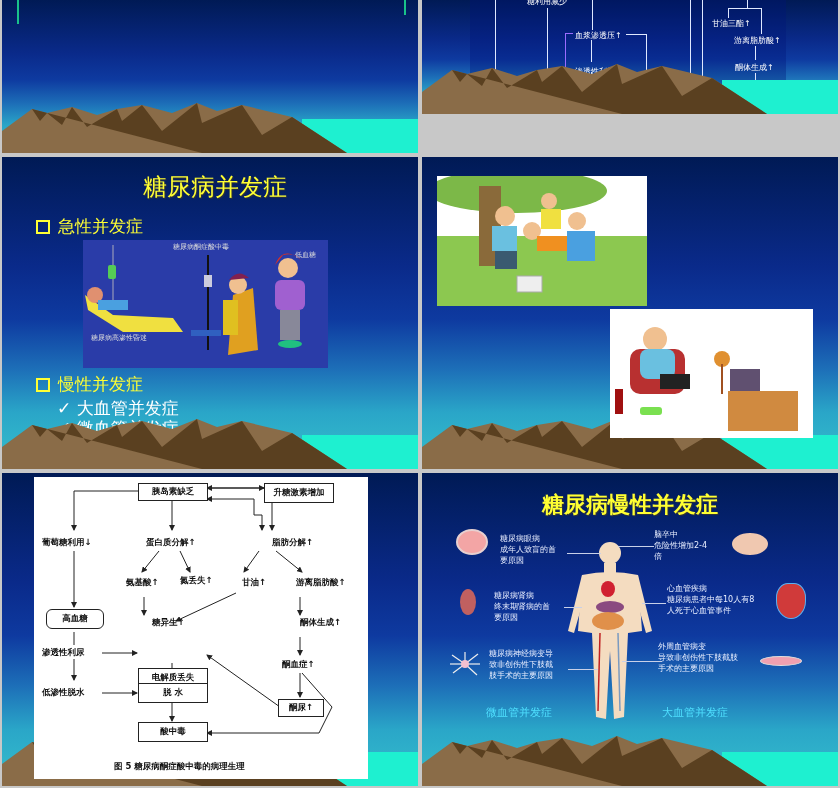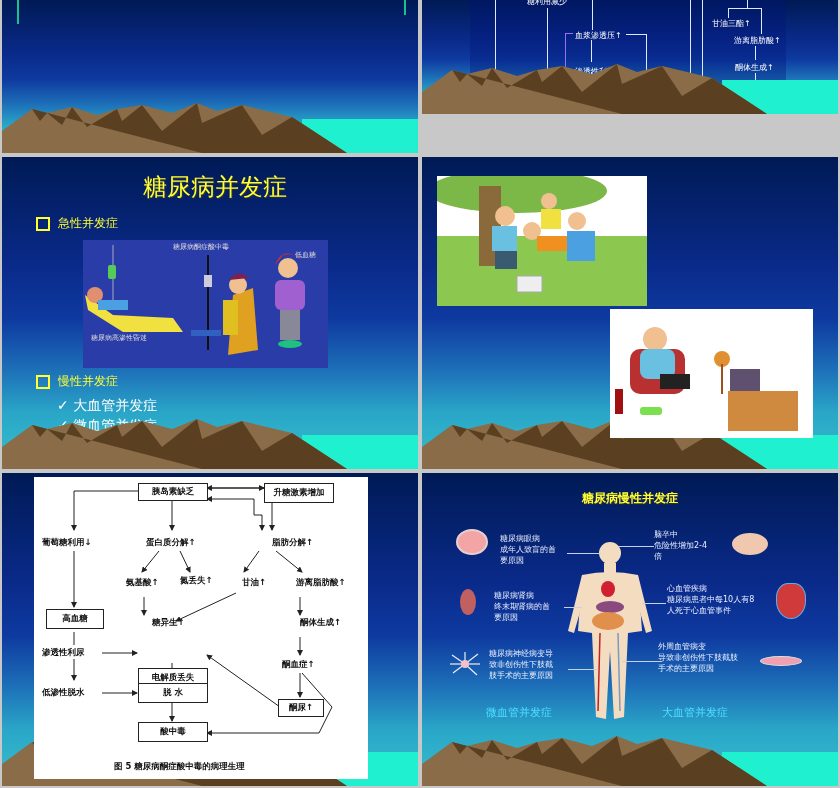--- a/index.html
+++ b/index.html
@@ -11,22 +11,22 @@
   .s3{left:2px;top:157px;width:416px;height:312px;}
   .s4{left:422px;top:157px;width:416px;height:312px;}
   .s5{left:2px;top:473px;width:416px;height:313px;}
   .s6{left:422px;top:473px;width:416px;height:313px;}
   .mtn{position:absolute;left:0;bottom:0;width:100%;height:62px;}
   .title-y{position:absolute;color:#ffff33;font-weight:bold;text-align:center;text-shadow:1px 1px 1px #333;}
   .green-mark{position:absolute;width:2px;background:#19c28a;}
   .fc-text{position:absolute;font-size:8px;color:#fff;white-space:nowrap;}
   .fc-y{position:absolute;font-size:8px;color:#f6ff3a;white-space:nowrap;font-weight:bold;}
   .l{position:absolute;background:#dfe8ff;}
-  .bullet-h{position:absolute;color:#ffff33;font-size:12px;}
-  .bullet-s{position:absolute;color:#fff;font-size:14px;}
+  .bullet-h{position:absolute;color:#ffff33;font-size:17px;}
+  .bullet-s{position:absolute;color:#fff;font-size:17px;}
   .box-sq{display:inline-block;width:10px;height:10px;border:2px solid #ffff33;margin-right:8px;vertical-align:middle;}
   .img-box{position:absolute;overflow:hidden;}
   .doc{position:absolute;background:#fff;}
   .doc .t{position:absolute;font-size:8.5px;color:#111;white-space:nowrap;font-weight:bold;}
   .doc .bx{position:absolute;border:1.2px solid #222;background:#fff;font-size:8.5px;color:#111;display:flex;align-items:center;justify-content:center;font-weight:bold;}
   .side{position:absolute;font-size:8px;color:#e8eeff;line-height:11px;}
   .cyan-lbl{position:absolute;color:#4fe0ff;font-size:11px;}
 </style>
 </head>
 <body>
@@ -202,41 +202,41 @@
     </svg>
     <div class="bx" style="left:104px;top:6px;width:68px;height:16px;">胰岛素缺乏</div>
     <div class="bx" style="left:230px;top:6px;width:68px;height:18px;">升糖激素增加</div>
     <div class="t" style="left:8px;top:60px;">葡萄糖利用↓</div>
     <div class="t" style="left:112px;top:60px;">蛋白质分解↑</div>
     <div class="t" style="left:238px;top:60px;">脂肪分解↑</div>
     <div class="t" style="left:92px;top:100px;">氨基酸↑</div>
     <div class="t" style="left:146px;top:98px;">氮丢失↑</div>
     <div class="t" style="left:208px;top:100px;">甘油↑</div>
     <div class="t" style="left:262px;top:100px;">游离脂肪酸↑</div>
-    <div class="bx" style="left:12px;top:132px;width:56px;height:18px;">高血糖</div>
+    <div class="bx" style="left:12px;top:132px;width:56px;height:18px;border-radius:6px;">高血糖</div>
     <div class="t" style="left:118px;top:140px;">糖异生↑</div>
     <div class="t" style="left:266px;top:140px;">酮体生成↑</div>
     <div class="t" style="left:8px;top:170px;">渗透性利尿</div>
     <div class="bx" style="left:104px;top:167px;width:68px;height:18px;margin-top:24px;">电解质丢失</div>
     <div class="t" style="left:248px;top:182px;">酮血症↑</div>
     <div class="t" style="left:8px;top:210px;">低渗性脱水</div>
     <div class="bx" style="left:104px;top:206px;width:68px;height:18px;">脱  水</div>
     <div class="bx" style="left:244px;top:222px;width:44px;height:16px;">酮尿↑</div>
     <div class="bx" style="left:104px;top:245px;width:68px;height:18px;">酸中毒</div>
     <div class="t" style="left:80px;top:284px;">图 5    糖尿病酮症酸中毒的病理生理</div>
   </div>
 </div>
 
 <div class="slide s6">
   <svg class="mtn" viewBox="0 0 416 62" preserveAspectRatio="none">
     <rect x="300" y="28" width="116" height="34" fill="#1ef0d0"></rect>
     <polygon points="0,40 30,18 45,22 70,16 95,24 115,18 140,14 170,22 195,12 215,20 240,14 290,26 345,62 0,62" fill="#8a6c48"></polygon>
     <polygon points="30,18 38,30 45,22 60,34 70,16 85,36 115,18 120,30 140,14 160,40 195,12 200,32 240,14 260,44 290,26 345,62 200,62" fill="#5a4020"></polygon>
   </svg>
-  <div class="title-y" style="left:0;width:416px;top:17px;font-size:12px;">糖尿病慢性并发症</div>
+  <div class="title-y" style="left:0;width:416px;top:17px;font-size:22px;">糖尿病慢性并发症</div>
 
   <svg style="position:absolute;left:140px;top:68px;" width="96" height="182">
     <circle cx="48" cy="12" r="11" fill="#f4dcc0"></circle>
     <rect x="42" y="22" width="12" height="10" fill="#f4dcc0"></rect>
     <path d="M20,34 Q48,28 76,34 L80,90 L66,92 L62,176 L52,178 L48,110 L44,178 L34,176 L30,92 L16,90 Z" fill="#f4dcc0"></path>
     <path d="M20,34 L6,90 L12,92 L24,50 Z" fill="#f4dcc0"></path>
     <path d="M76,34 L90,90 L84,92 L72,50 Z" fill="#f4dcc0"></path>
     <ellipse cx="46" cy="48" rx="7" ry="8" fill="#d02030"></ellipse>
     <ellipse cx="48" cy="66" rx="14" ry="6" fill="#8a4a80"></ellipse>
     <ellipse cx="46" cy="80" rx="16" ry="9" fill="#e0904a"></ellipse>

